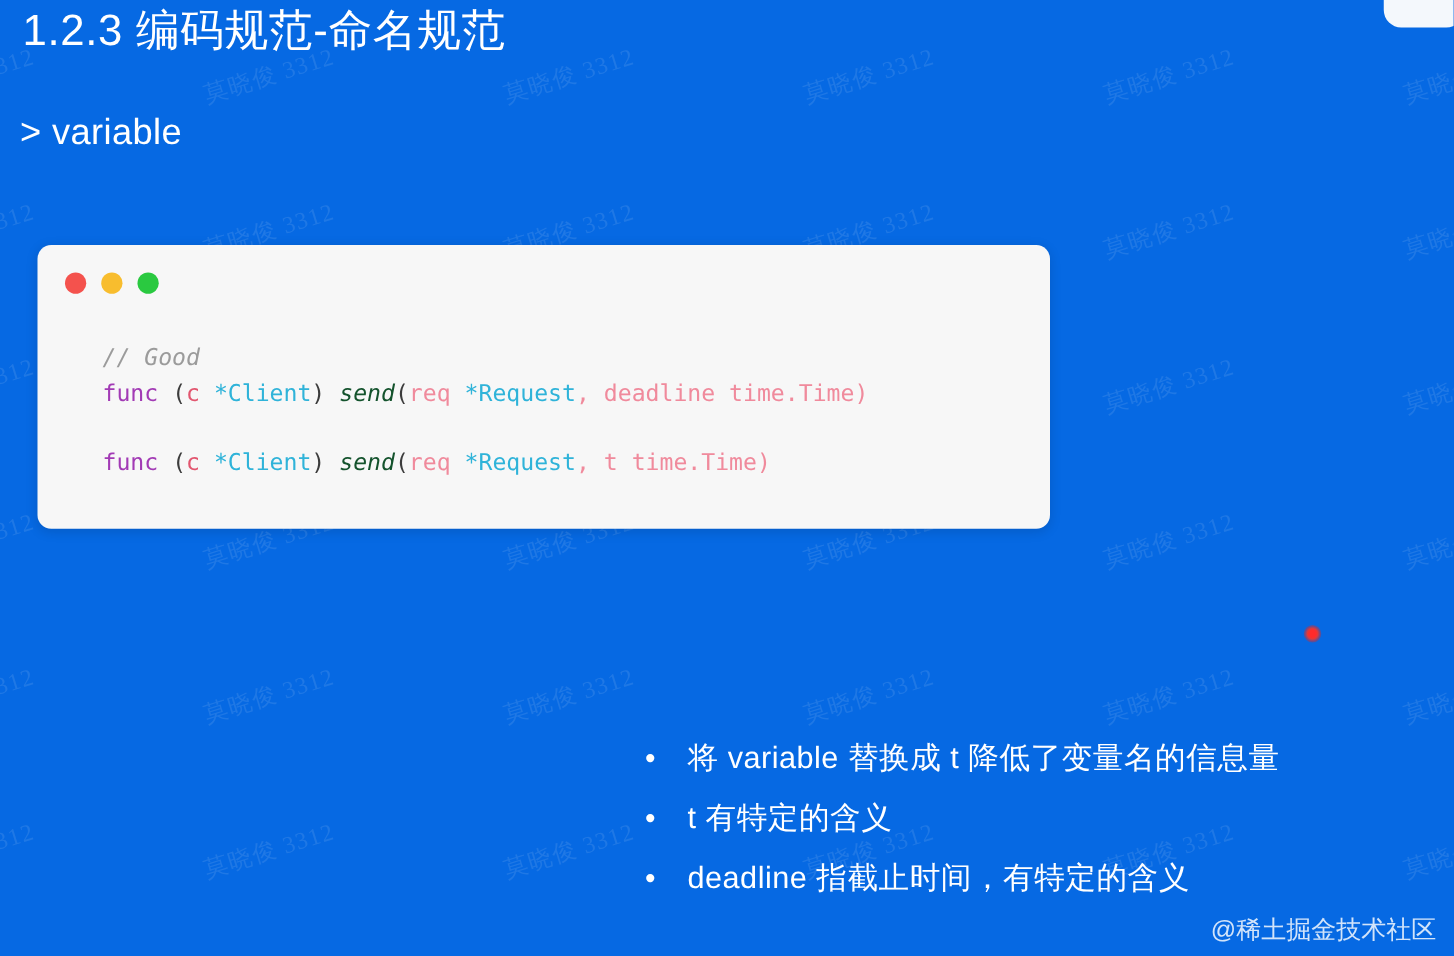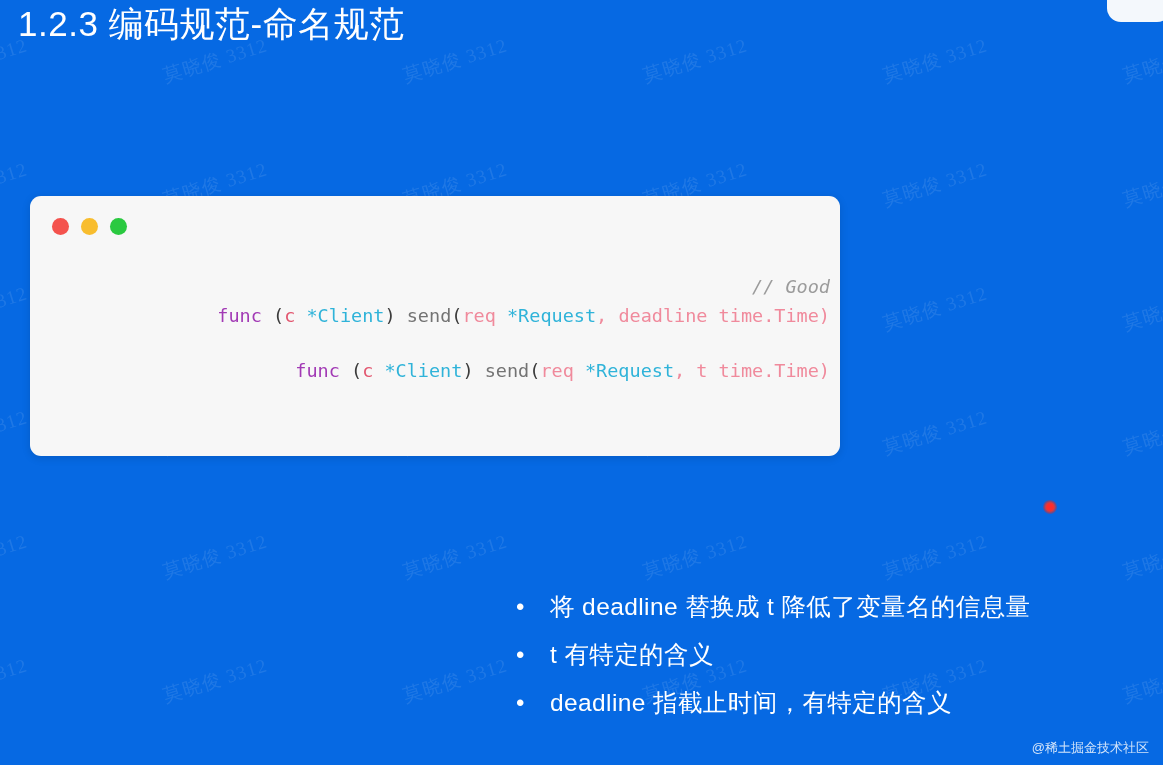--- a/index.html
+++ b/index.html
@@ -78,27 +78,26 @@
     z-index: 5;
     white-space: nowrap;
   }
 
   
   .code-card {
     position: absolute;
     left: 30px;
     top: 196px;
     width: 810px;
-    height: 260px;
+    height: 227px;
     background: #f7f7f7;
     border-radius: 11px;
     box-shadow: 0 2px 9px rgba(0, 0, 0, 0.13);
     z-index: 4;
     overflow: hidden;
-    text-align: right;
   }
   .traffic-lights {
     position: absolute;
     left: 22px;
     top: 22px;
     display: flex;
     gap: 12px;
     z-index: 2;
   }
   .dot {
@@ -121,21 +120,21 @@
     z-index: 2;
     white-space: nowrap;
   }
   .code-line { height: 29px; }
   .code-gap  { height: 26px; }
   .tok-comment { color: #9b9b9b; font-style: italic; }
   .tok-kw      { color: #a23ab5; margin-top: 17px; }
   .tok-punct   { color: #3c3c3c; }
   .tok-var     { color: #e2566f; }
   .tok-type    { color: #2fb3d9; }
-  .tok-fn      { color: #737373; }
+  .tok-fn      { color: #14532d; font-style: italic; }
   .tok-param   { color: #f08a9c; }
   .tok-plain   { color: #f08a9c; }
 
   
   .bullet-list {
     position: absolute;
     left: 516px;
     top: 583px;
     z-index: 5;
   }
@@ -169,21 +168,21 @@
                 #e03a3a 42%, rgba(220,40,40,0.45) 62%,
                 rgba(200,40,40,0.0) 100%);
     z-index: 7;
   }
 
   
   .credit {
     position: absolute;
     right: 14px;
     bottom: 8px;
-    font-size: 13px;
+    font-size: 20px;
     color: rgba(255, 255, 255, 0.82);
     z-index: 7;
     white-space: nowrap;
   }
 </style>
 </head>
 <body>
 
 <div id="slide">
 
@@ -223,20 +222,21 @@
       <div class="wm" style="left: 400px; top: 684px;">莫晓俊 3312</div>
       <div class="wm" style="left: 640px; top: 684px;">莫晓俊 3312</div>
       <div class="wm" style="left: 880px; top: 684px;">莫晓俊 3312</div>
       <div class="wm" style="left: 1120px; top: 684px;">莫晓俊 3312</div>
     </div>
 
   <div class="corner-nub"></div>
 
   <div class="slide-title">1.2.3 编码规范-命名规范</div>
 
+  <div class="slide-subtitle">&gt; variable</div>
 
   <div class="code-card">
 
     <div class="traffic-lights">
       <span class="dot red"></span>
       <span class="dot yellow"></span>
       <span class="dot green"></span>
     </div>
 
     <div class="code-body">
@@ -246,21 +246,21 @@
       <div class="code-line" id="code-line-good"><span class="tok-kw">func</span><span class="tok-plain"> </span><span class="tok-punct">(</span><span class="tok-var">c</span><span class="tok-plain"> </span><span class="tok-type">*Client</span><span class="tok-punct">)</span><span class="tok-plain"> </span><span class="tok-fn">send</span><span class="tok-punct">(</span><span class="tok-param">req</span><span class="tok-plain"> </span><span class="tok-type">*Request</span><span class="tok-plain">, </span><span class="tok-plain">deadline time.Time</span><span class="tok-plain">)</span></div>
       <div class="code-gap"></div>
       <div class="code-line" id="code-line-bad"><span class="tok-kw">func</span><span class="tok-plain"> </span><span class="tok-punct">(</span><span class="tok-var">c</span><span class="tok-plain"> </span><span class="tok-type">*Client</span><span class="tok-punct">)</span><span class="tok-plain"> </span><span class="tok-fn">send</span><span class="tok-punct">(</span><span class="tok-param">req</span><span class="tok-plain"> </span><span class="tok-type">*Request</span><span class="tok-plain">, </span><span class="tok-plain">t time.Time</span><span class="tok-plain">)</span></div>
     </div>
 
   </div>
 
   <div class="bullet-list">
     <div class="bullet-item">
       <span class="bullet-mark">•</span>
-      <span class="bullet-text">将 deadline 替换成 t 降低了变量名的信息量</span>
+      <span class="bullet-text">将 variable 替换成 t 降低了变量名的信息量</span>
     </div>
     <div class="bullet-item">
       <span class="bullet-mark">•</span>
       <span class="bullet-text">t 有特定的含义</span>
     </div>
     <div class="bullet-item">
       <span class="bullet-mark">•</span>
       <span class="bullet-text">deadline 指截止时间，有特定的含义</span>
     </div>
   </div>

